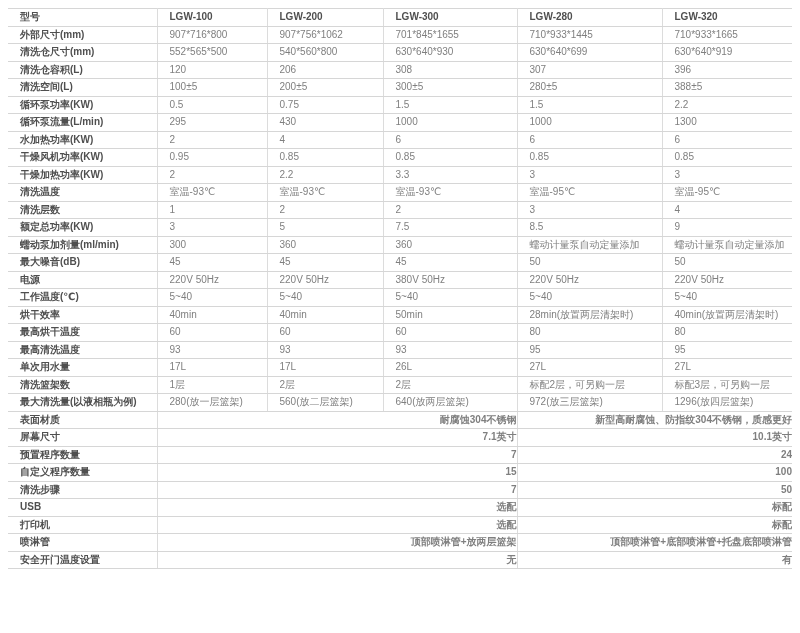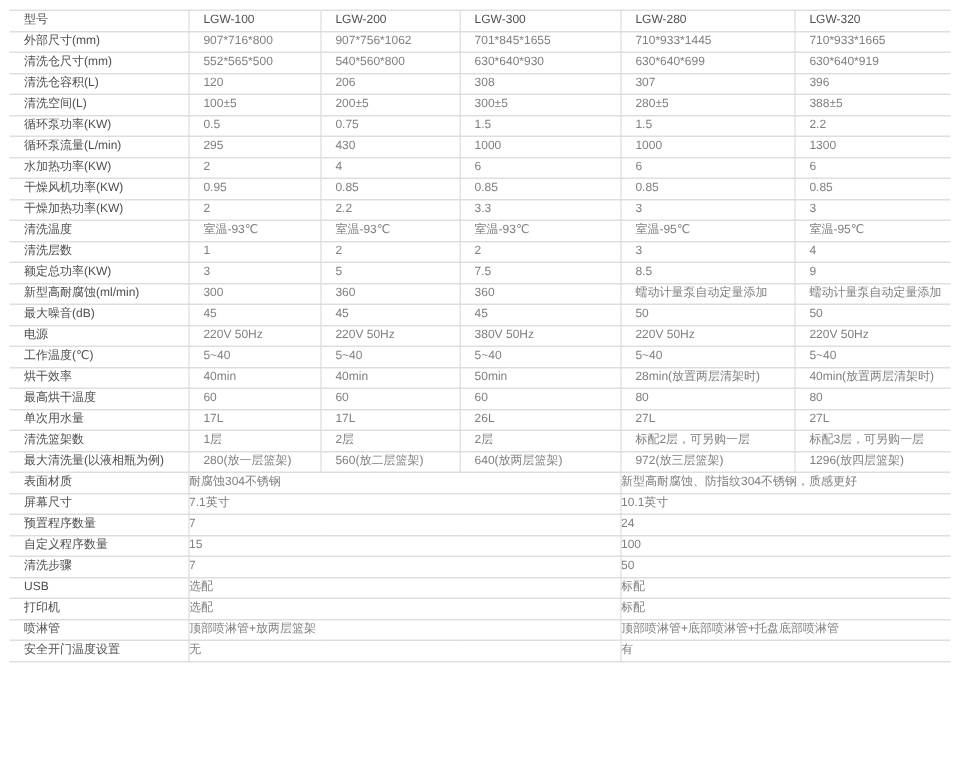--- a/index.html
+++ b/index.html
@@ -28,30 +28,31 @@
     white-space: nowrap;
     overflow: hidden;
     border-bottom: 1px solid #d6d6d6;
     font-weight: normal;
   }
   .spec-table th:not(:last-child),
   .spec-table td:not(:last-child) {
     border-right: 1px solid #dcdcdc;
   }
   .spec-table th, .spec-table td.row-label {
-    font-weight: normal;
+    font-weight: bold;
     color: #4f4f4f;
   }
   .spec-table td.cell-value {
     color: #7f7f7f;
   }
   .spec-table td.cell-merged {
     color: #7f7f7f;
-    text-align: left;
+    text-align: right;
     padding: 0;
+    font-weight: bold;
   }
 </style>
 </head>
 <body>
 
 <div class="page">
   <table class="spec-table">
     <colgroup>
         <col style="width: 149px;">
         <col style="width: 110px;">
@@ -161,21 +162,21 @@
         </tr>
         <tr>
           <td class="row-label">额定总功率(KW)</td>
           <td class="cell-value">3</td>
           <td class="cell-value">5</td>
           <td class="cell-value">7.5</td>
           <td class="cell-value">8.5</td>
           <td class="cell-value">9</td>
         </tr>
         <tr>
-          <td class="row-label">新型高耐腐蚀(ml/min)</td>
+          <td class="row-label">蠕动泵加剂量(ml/min)</td>
           <td class="cell-value">300</td>
           <td class="cell-value">360</td>
           <td class="cell-value">360</td>
           <td class="cell-value">蠕动计量泵自动定量添加</td>
           <td class="cell-value">蠕动计量泵自动定量添加</td>
         </tr>
         <tr>
           <td class="row-label">最大噪音(dB)</td>
           <td class="cell-value">45</td>
           <td class="cell-value">45</td>
@@ -209,20 +210,28 @@
         </tr>
         <tr>
           <td class="row-label">最高烘干温度</td>
           <td class="cell-value">60</td>
           <td class="cell-value">60</td>
           <td class="cell-value">60</td>
           <td class="cell-value">80</td>
           <td class="cell-value">80</td>
         </tr>
         <tr>
+          <td class="row-label">最高清洗温度</td>
+          <td class="cell-value">93</td>
+          <td class="cell-value">93</td>
+          <td class="cell-value">93</td>
+          <td class="cell-value">95</td>
+          <td class="cell-value">95</td>
+        </tr>
+        <tr>
           <td class="row-label">单次用水量</td>
           <td class="cell-value">17L</td>
           <td class="cell-value">17L</td>
           <td class="cell-value">26L</td>
           <td class="cell-value">27L</td>
           <td class="cell-value">27L</td>
         </tr>
         <tr>
           <td class="row-label">清洗篮架数</td>
           <td class="cell-value">1层</td>

